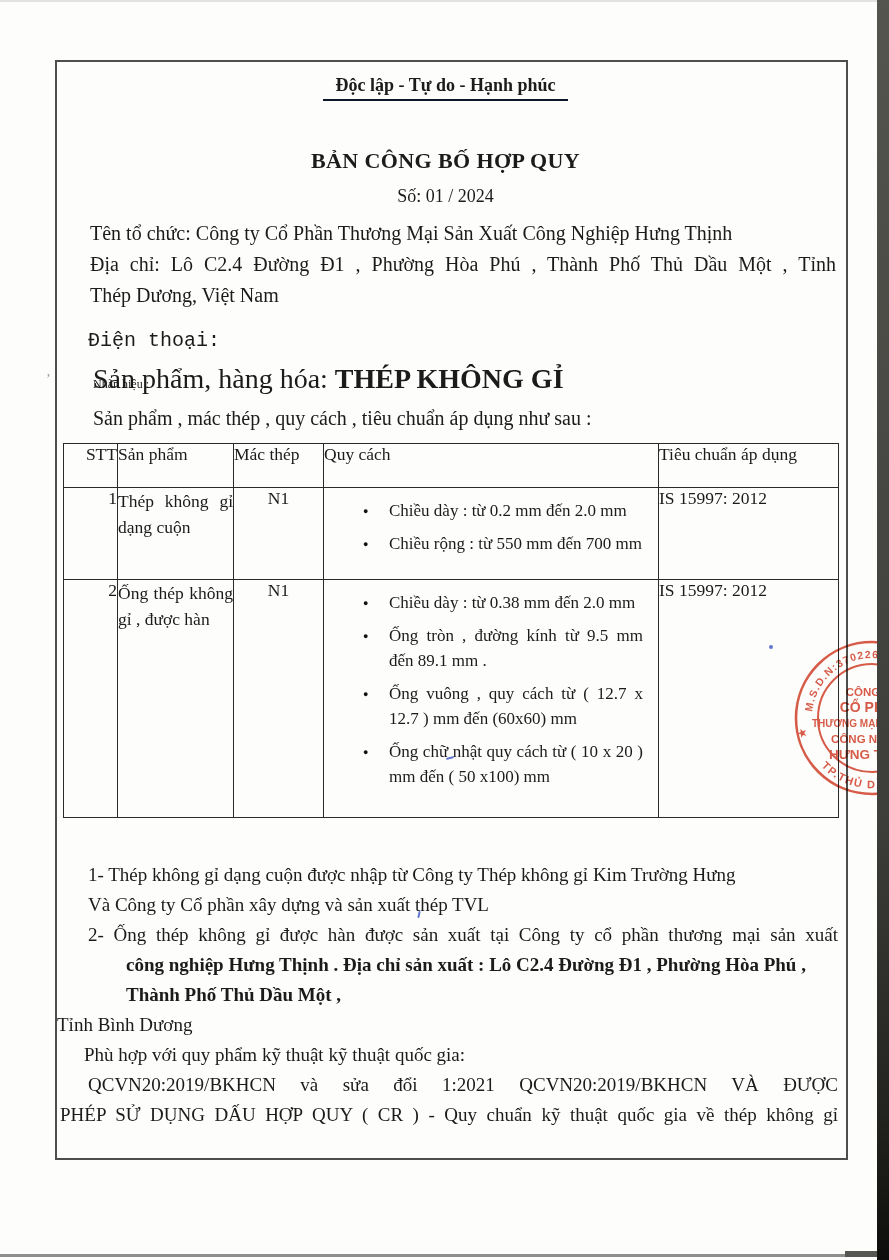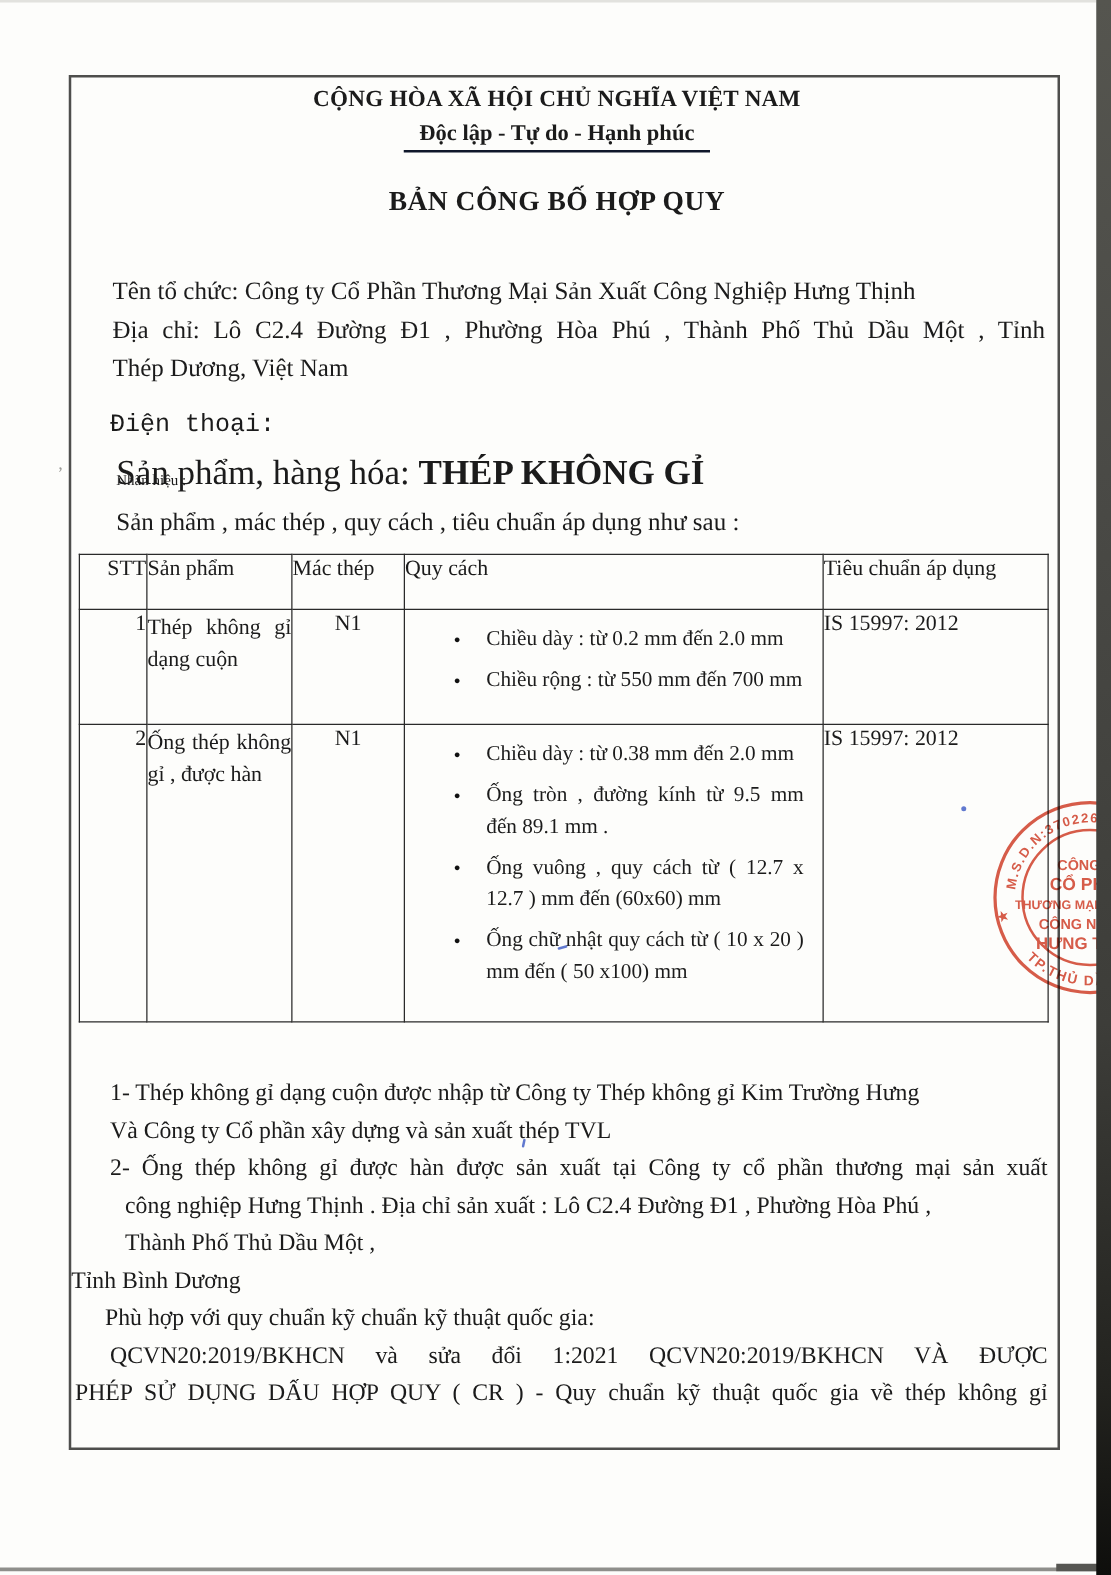--- a/index.html
+++ b/index.html
@@ -46,21 +46,21 @@
   td.c-grade{text-align:center;padding-top:12px;}
   td.c-std{padding:12px 6px 0 11px;font-size:17px;}
   ul.specs{margin:10px 0 0 0;padding:0 0 0 65px;list-style:none;}
   ul.specs li{position:relative;max-width:254px;text-align:justify;font-size:17px;
     line-height:25.5px;margin-bottom:7px;}
   ul.specs li::before{content:"●";position:absolute;left:-26px;top:1px;font-size:9px;color:#111;}
   
   .notes{position:absolute;top:798px;left:0;right:8px;font-size:19px;line-height:30px;}
   .nl{margin:0;}
   .ml31{margin-left:31px;}
-  .ml43{margin-left:43px;}
+  .ml43{margin-left:69px;font-weight:bold;}
   .ml21{}
   .ml27{margin-left:27px;}
   .jl{text-align:justify;text-align-last:justify;}
   .conf{margin-left:3px;}
   .conf1{text-indent:28px;}
   
   .stamp{position:absolute;left:785px;top:630px;width:170px;height:185px;z-index:5;
          mix-blend-mode:multiply;opacity:.93;}
   .stamp text{font-family:"Liberation Sans","DejaVu Sans",sans-serif;font-weight:bold;}
   
@@ -72,25 +72,25 @@
   .speck{position:absolute;z-index:4;}
   .speck-gray{color:#9a9a96;font-size:14px;}
   .ink{background:#3a57c4;border-radius:2px;opacity:.8;}
 </style>
 </head>
 <body>
 
 <div class="page-frame">
 
   <div class="nat-header">
-    <div class="country-line">CỘNG HÒA XÃ HỘI CHỦ NGHĨA VIỆT NAM</div>
     <div><span class="motto">Độc lập - Tự do - Hạnh phúc</span></div>
   </div>
 
   <div class="doc-title">BẢN CÔNG BỐ HỢP QUY</div>
+  <div class="doc-number">Số: 01 / 2024</div>
 
   <div class="org-block">
     <div class="org-name">Tên tổ chức: Công ty Cổ Phần Thương Mại Sản Xuất Công Nghiệp Hưng Thịnh</div>
     <div class="addr1">Địa chỉ: Lô C2.4 Đường Đ1 , Phường Hòa Phú , Thành Phố Thủ Dầu Một , Tỉnh</div>
     <div>Thép Dương, Việt Nam</div>
   </div>
 
   <div class="phone-line">Điện thoại:</div>
 
   <div class="prod-line"><span>Sản phẩm, hàng hóa: </span><b>THÉP KHÔNG GỈ</b></div>
@@ -143,21 +143,21 @@
   </tbody>
     </table>
 
   <div class="notes">
     <div class="nl ml31">1-  Thép không gỉ dạng cuộn được nhập từ Công ty Thép không gỉ Kim Trường Hưng</div>
     <div class="nl ml31">Và Công ty Cổ phần xây dựng và sản xuất thép TVL</div>
     <div class="nl ml31 jl">2-  Ống thép không gỉ được hàn được sản xuất tại Công ty cổ phần thương mại sản xuất</div>
     <div class="nl ml43">công nghiệp Hưng Thịnh . Địa chỉ sản xuất : Lô C2.4 Đường Đ1 , Phường Hòa Phú ,</div>
     <div class="nl ml43">Thành Phố Thủ Dầu Một ,</div>
     <div class="nl ml21">Tỉnh Bình Dương</div>
-    <div class="nl ml27">Phù hợp với quy chuẩn kỹ chuẩn kỹ thuật quốc gia:</div>
+    <div class="nl ml27">Phù hợp với quy phẩm kỹ thuật kỹ thuật quốc gia:</div>
     <div class="nl conf conf1 jl">QCVN20:2019/BKHCN và sửa đổi 1:2021 QCVN20:2019/BKHCN VÀ ĐƯỢC</div>
     <div class="nl conf jl">PHÉP SỬ DỤNG DẤU HỢP QUY ( CR ) -  Quy chuẩn kỹ thuật quốc gia về thép không gỉ</div>
   </div>
 
 </div>
 
 <svg class="stamp" viewBox="0 0 170 185" width="170" height="185">
   <circle cx="87" cy="88" r="76" fill="none" stroke="#d5503c" stroke-width="2.6"></circle>
   <circle cx="87" cy="88" r="54" fill="none" stroke="#d5503c" stroke-width="2"></circle>
   <defs>

